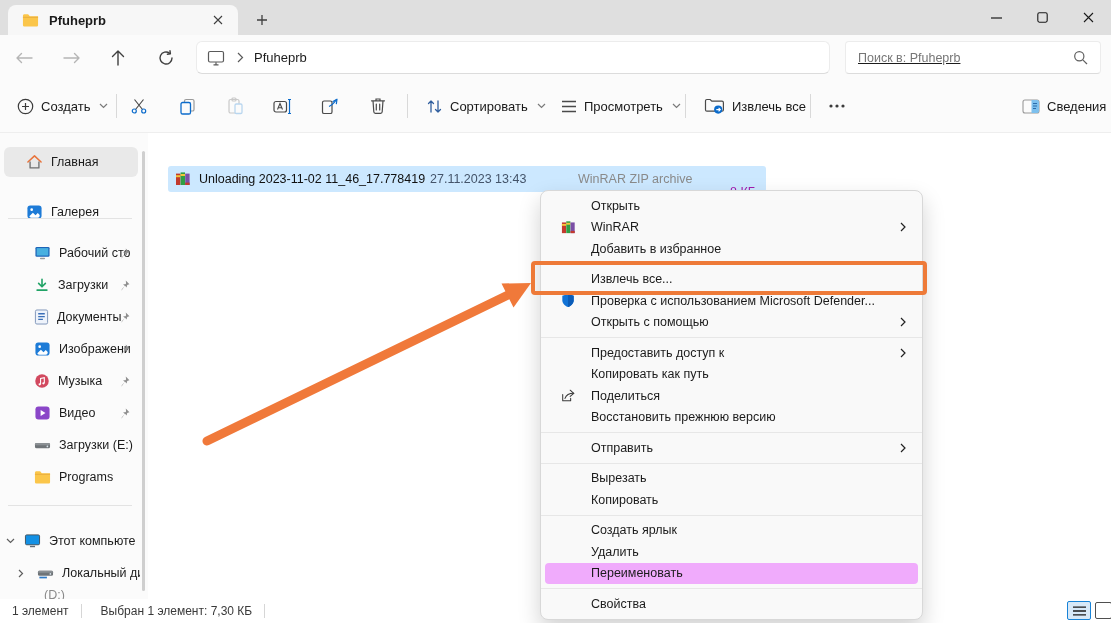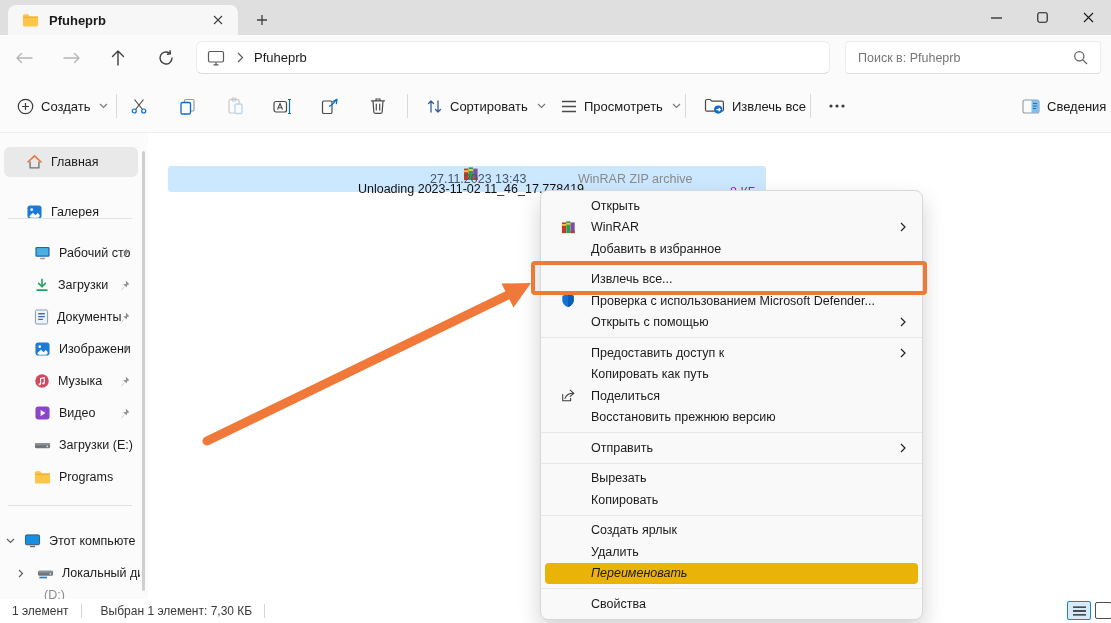--- a/index.html
+++ b/index.html
@@ -19,21 +19,21 @@
   .wincontrols { right:0; top:0; height:35px; display:flex; }
   .winbtn { width:46px; height:35px; display:flex; align-items:center; justify-content:center; }
 
   
   #navrow { left:0; top:35px; width:1111px; height:45px; background:#fbfbfb; }
   .navbtn { top:9px; width:28px; height:27px; }
   #addressbar { left:196px; top:6px; width:634px; height:33px; background:#fff; border:1px solid #ececec;
                 border-bottom-color:#dcdcdc; border-radius:6px; display:flex; align-items:center; padding:0 10px; }
   #addressbar .crumb { font-size:13px; margin-left:10px; }
   #searchbox { left:845px; top:6px; width:256px; height:33px; background:#fff; border:1px solid #ececec;
-               border-bottom-color:#dcdcdc; border-radius:4px; display:flex; align-items:center; padding:0 12px; }
+               border-bottom-color:#dcdcdc; border-radius:4px; display:flex; align-items:center; padding:0 12px;text-decoration:underline; }
   #searchbox .ph { font-size:12.5px; color:#767676; flex:1; }
 
   
   #toolbar { left:0; top:80px; width:1111px; height:53px; background:#fbfbfb; border-bottom:1px solid #eee; }
   .tbtn { top:8px; height:36px; display:flex; align-items:center; gap:7px; padding:0 9px; border-radius:4px;
           font-size:13px; color:#1a1a1a; }
   .tsep { top:14px; width:1px; height:24px; background:#d9d9d9; }
   .chev { margin-left:2px; }
 
   
@@ -43,42 +43,42 @@
   .srow.sel { background:#e9e9e9; border-radius:6px; left:4px; width:134px; }
   .ssep { position:absolute; left:8px; width:124px; height:1px; background:#e3e3e3; }
   #sscroll { position:absolute; left:142px; top:18px; width:3px; height:440px; background:#cfcfcf; border-radius:2px; }
   .pin { position:absolute; right:10px; }
 
   
   #headers { left:148px; top:136px; width:963px; height:27px; font-size:12px; color:#5f5f5f; }
   .hcell { position:absolute; top:6px; }
   .hline { position:absolute; top:4px; width:1px; height:19px; background:#e4e4e4; }
   #filerow { left:168px; top:166px; width:598px; height:26px; background:#cce8ff; border-radius:3px;
-             display:flex; align-items:center; font-size:12.5px;flex-direction:column; }
+             display:flex; align-items:center; font-size:12.5px; }
   #filerow .fname { margin-left:8px; color:#111; }
   .fcell { position:absolute; font-size:12.5px; }
 
   
   #statusbar { left:0; top:599px; width:1111px; height:24px; background:#fff; font-size:12px; color:#3a3a3a;
                display:flex; align-items:center; }
   .stsep { width:1px; height:14px; background:#d6d6d6; }
   #viewlist { position:absolute; left:1067px; top:2px; width:24px; height:19px; border:1.5px solid #1883d7;
               background:#d8e9f8; border-radius:2px; display:flex; align-items:center; justify-content:center; }
   #viewlarge { position:absolute; left:1095px; top:3px; width:17px; height:17px; border:1.5px solid #4f4f4f;
                border-radius:2px; background:#fff; }
 
   
   #ctxmenu { left:540px; top:190px; width:383px; background:#f9f9f9; border:1px solid #d8d8d8; border-radius:8px;
              box-shadow:0 10px 22px rgba(0,0,0,.18); padding:4px 0; z-index:20; }
   .mi { height:21.5px; display:flex; align-items:center; padding:0 12px 0 0; font-size:12.5px; color:#1b1b1b;
         position:relative; margin:0 4px; border-radius:4px; }
   .mi .micon { width:46px; display:flex; justify-content:center; align-items:center; flex:0 0 46px; }
   .mi .mtext { flex:1; }
   .mi.bold .mtext { font-weight:400; }
-  .mi.hover { background:#eab308;font-style:italic; }
+  .mi.hover { background:#f0abfc; }
   .msep { height:1px; background:#e7e7e7; margin:4px 0; }
   .subchev { margin-left:auto; }
 
   
   #hlbox { left:531px; top:261px; width:396px; height:34px; border:4px solid #ee7a38; border-radius:4px;
            z-index:30; pointer-events:none; }
   #arrowsvg { left:0; top:0; width:1111px; height:623px; z-index:29; pointer-events:none; }
 </style>
 </head>
 <body>

